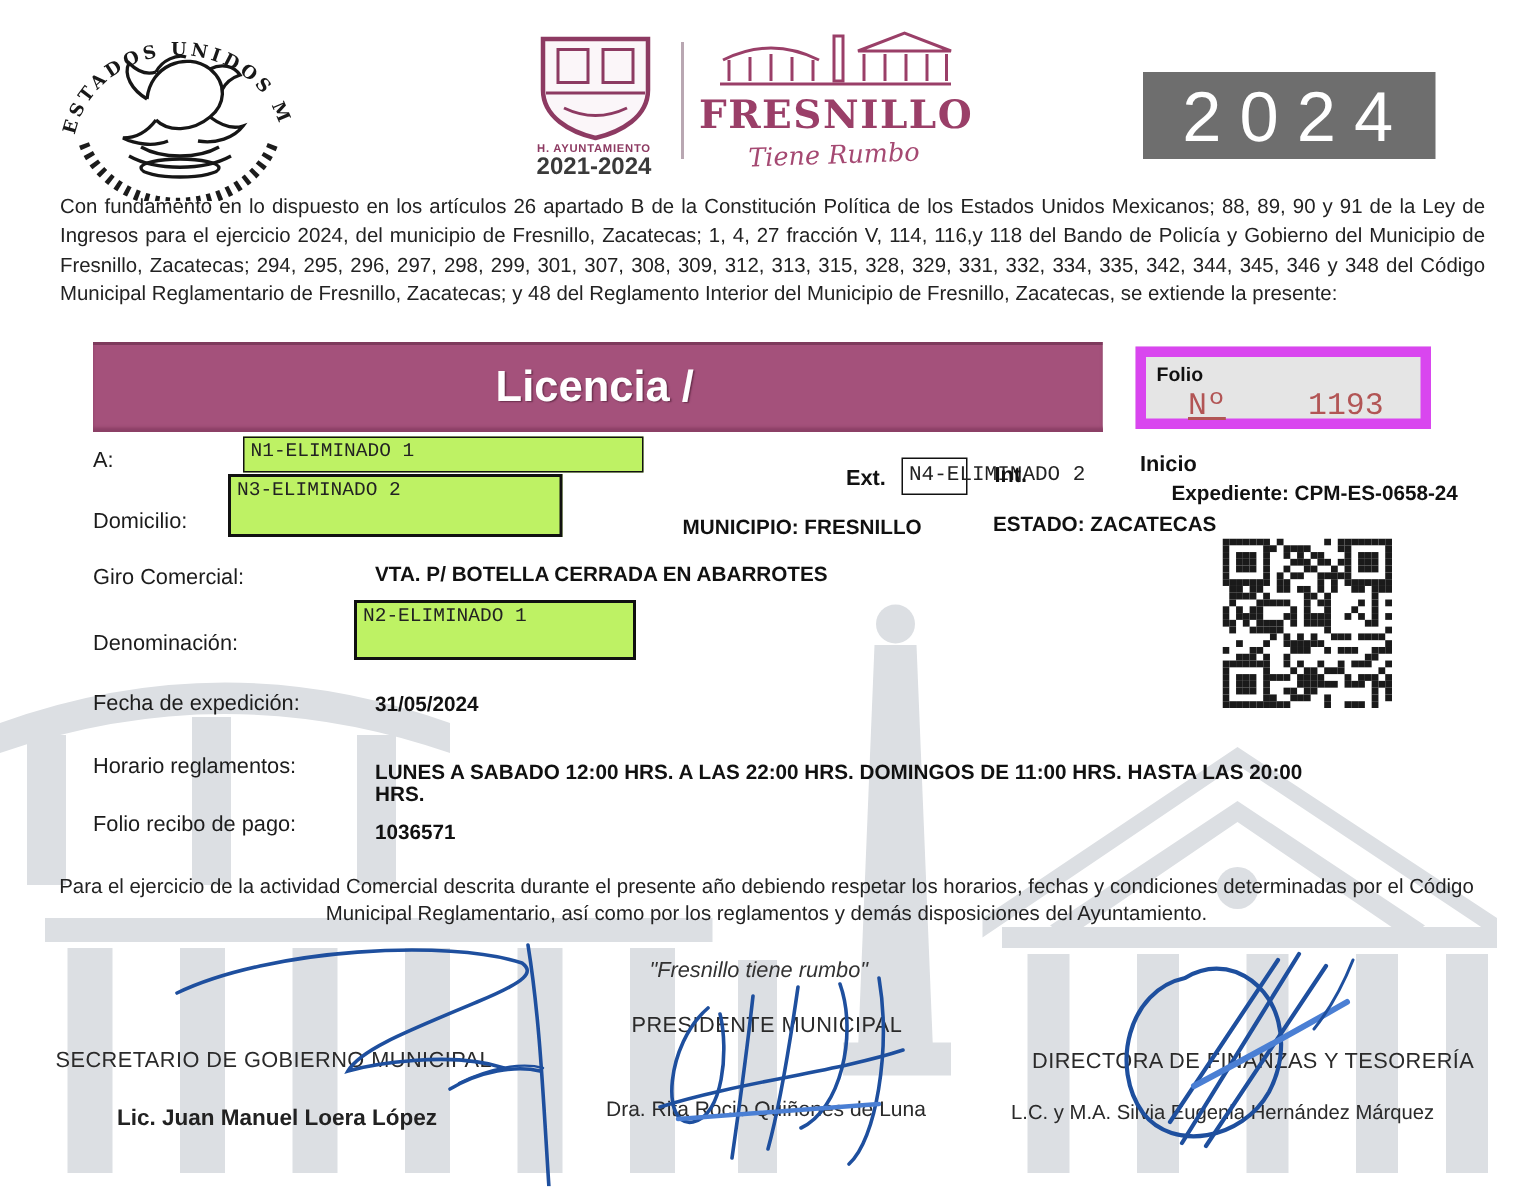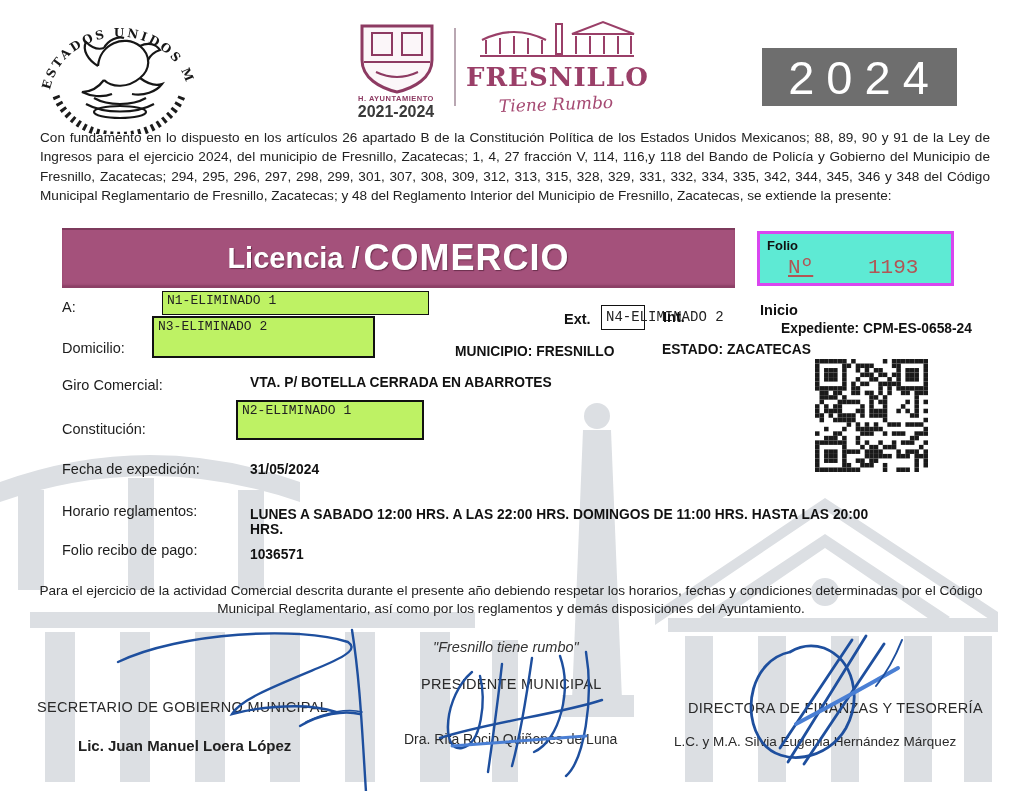--- a/index.html
+++ b/index.html
@@ -28,21 +28,21 @@
   .legal{left:40px;top:128px;width:950px;font-size:13.6px;line-height:1.42;text-align:justify;color:#222;}
   .banner{
     left:62px;top:228px;width:673px;height:60px;background:#a4517b;
     box-shadow:inset 0 2px 0 #7d3a5c, inset 0 -3px 2px #8c4066;
     display:flex;align-items:center;justify-content:center;color:#fff;
     text-shadow:1px 1px 1px rgba(60,20,40,.55);
   }
   .banner .t1{font-size:29px;font-weight:bold;margin-right:4px;}
   .banner .t2{font-size:36px;font-weight:800;letter-spacing:1px;}
   .folio-box{
-    left:757px;top:231px;width:197px;height:55px;background:#5eead4;border:3px solid #d946ef;box-sizing:border-box;
+    left:757px;top:231px;width:197px;height:55px;background:#e5e5e5;border:7px solid #d946ef;box-sizing:border-box;
   }
   .folio-label{position:absolute;left:7px;top:4px;font-size:13px;font-weight:bold;color:#111;}
   .folio-no{position:absolute;left:28px;top:22px;font-family:"Liberation Mono",monospace;
     font-size:21px;color:#b25555;text-decoration:underline;}
   .folio-num{position:absolute;left:108px;top:22px;font-family:"Liberation Mono",monospace;
     font-size:21px;color:#b25555;}
   .lbl{font-size:14.5px;color:#1c1c1c;}
   .lbl-b{font-size:13.8px;font-weight:bold;color:#111;}
   .valbox{border:2px solid #111;background:#bef264;font-family:"Liberation Mono",monospace;
     font-size:13px;color:#222;box-sizing:border-box;padding:1px 15px 0 4px;}
@@ -146,21 +146,20 @@
       <div class="fresnillo-word">FRESNILLO</div>
       <div class="fresnillo-slogan">Tiene Rumbo</div>
     </div>
 
     <div class="abs year-badge">2024</div>
 
     <div class="abs legal">Con fundamento en lo dispuesto en los artículos 26 apartado B de la Constitución Política de los Estados Unidos Mexicanos; 88, 89, 90 y 91 de la Ley de Ingresos para el ejercicio 2024, del municipio de Fresnillo, Zacatecas; 1, 4, 27 fracción V, 114, 116,y 118 del Bando de Policía y Gobierno del Municipio de Fresnillo, Zacatecas; 294, 295, 296, 297, 298, 299, 301, 307, 308, 309, 312, 313, 315, 328, 329, 331, 332, 334, 335, 342, 344, 345, 346 y 348 del Código Municipal Reglamentario de Fresnillo, Zacatecas; y 48 del Reglamento Interior del Municipio de Fresnillo, Zacatecas, se extiende la presente:</div>
 
     <div class="abs banner">
       <span class="t1">Licencia /</span>
-      <span class="t2">COMERCIO</span>
     </div>
 
     <div class="abs folio-box">
       <div class="folio-label">Folio</div>
       <div class="folio-no">Nº</div>
       <div class="folio-num">1193</div>
     </div>
 
     <div class="abs lbl" style="left:62px;top:299px">A:</div>
     <div class="abs valbox" style="left:162px;top:291px;width:267px;height:24px;border-width:1.5px">N1-ELIMINADO 1</div>
@@ -174,21 +173,21 @@
 
     <div class="abs lbl-b" style="left:760px;top:302px;font-size:14.5px">Inicio</div>
     <div class="abs lbl-b" style="left:781px;top:321px">Expediente: CPM-ES-0658-24</div>
 
     <div class="abs lbl-b" style="left:455px;top:344px">MUNICIPIO: FRESNILLO</div>
     <div class="abs lbl-b" style="left:662px;top:342px">ESTADO: ZACATECAS</div>
 
     <div class="abs lbl" style="left:62px;top:377px">Giro Comercial:</div>
     <div class="abs lbl-b" style="left:250px;top:375px">VTA. P/ BOTELLA CERRADA EN ABARROTES</div>
 
-    <div class="abs lbl" style="left:62px;top:421px">Constitución:</div>
+    <div class="abs lbl" style="left:62px;top:421px">Denominación:</div>
     <div class="abs valbox" style="left:236px;top:400px;width:188px;height:40px">N2-ELIMINADO 1</div>
 
     <div class="abs qr" id="qrbox"><svg width="113" height="117" viewBox="0 0 113 117">
           <g fill="#1a1a1a">
             <rect x="0.00" y="0.00" width="4.52" height="4.52"></rect>
             <rect x="4.52" y="0.00" width="4.52" height="4.52"></rect>
             <rect x="9.04" y="0.00" width="4.52" height="4.52"></rect>
             <rect x="13.56" y="0.00" width="4.52" height="4.52"></rect>
             <rect x="18.08" y="0.00" width="4.52" height="4.52"></rect>
             <rect x="22.60" y="0.00" width="4.52" height="4.52"></rect>

